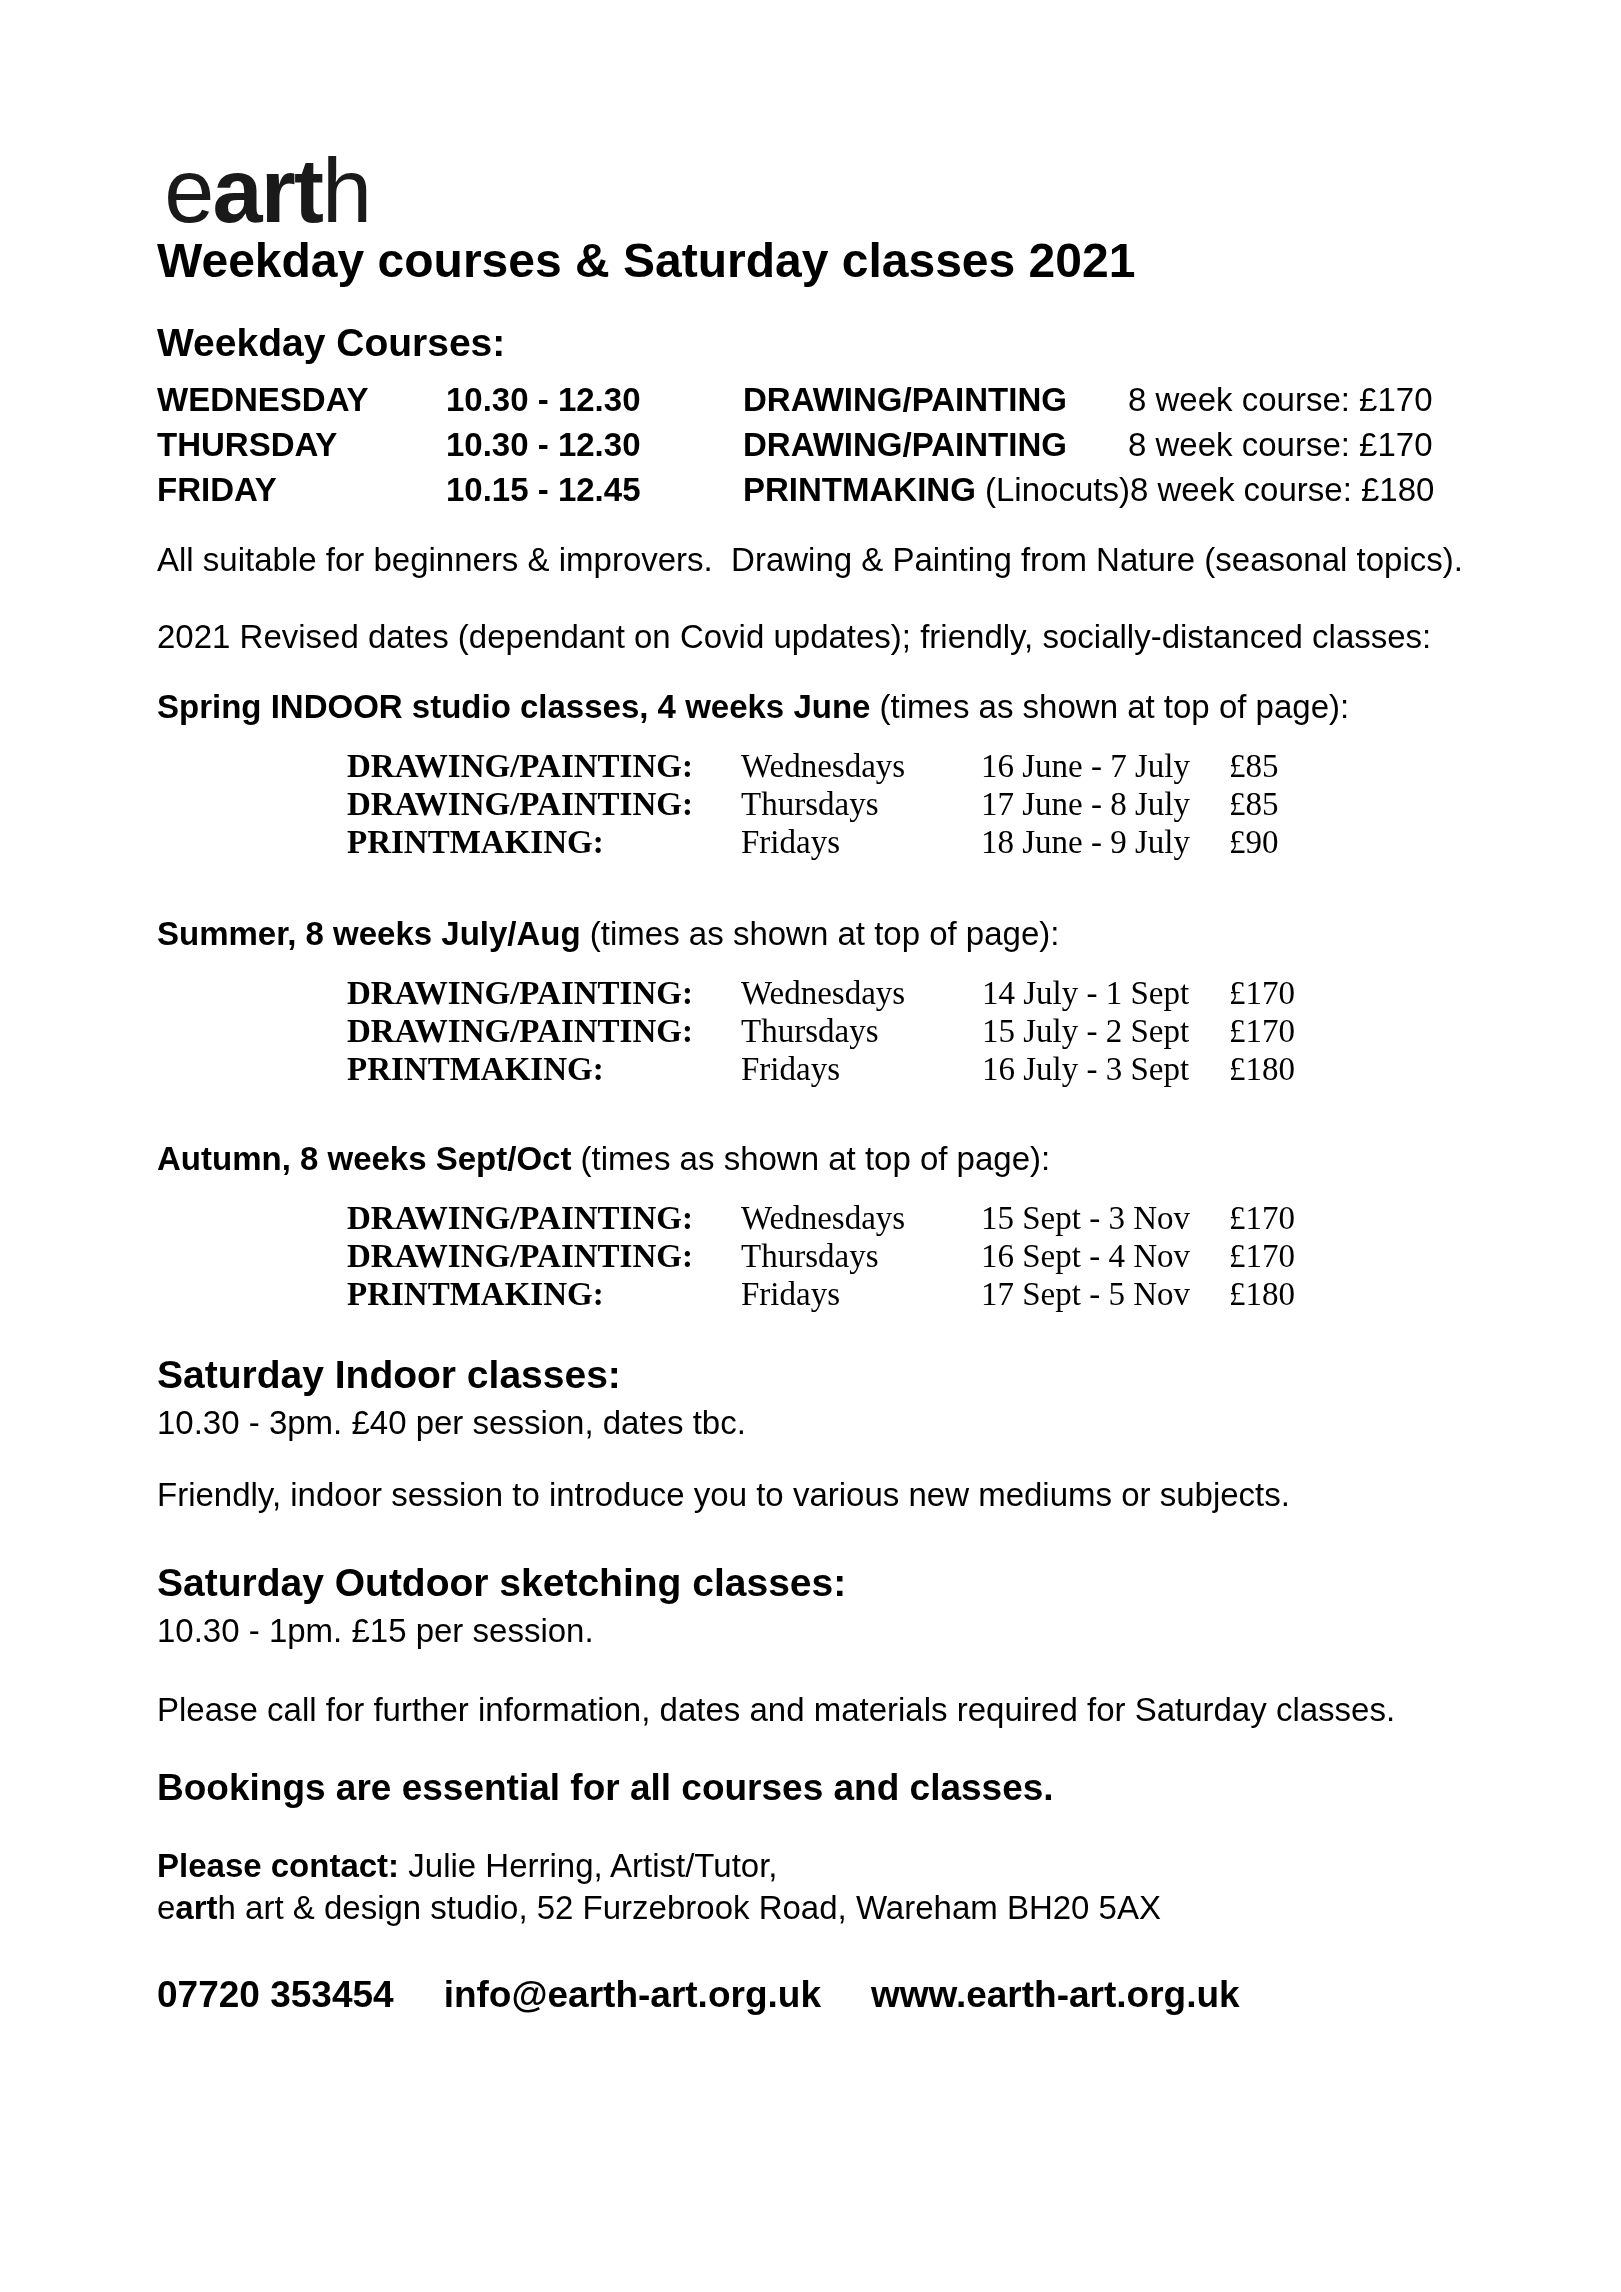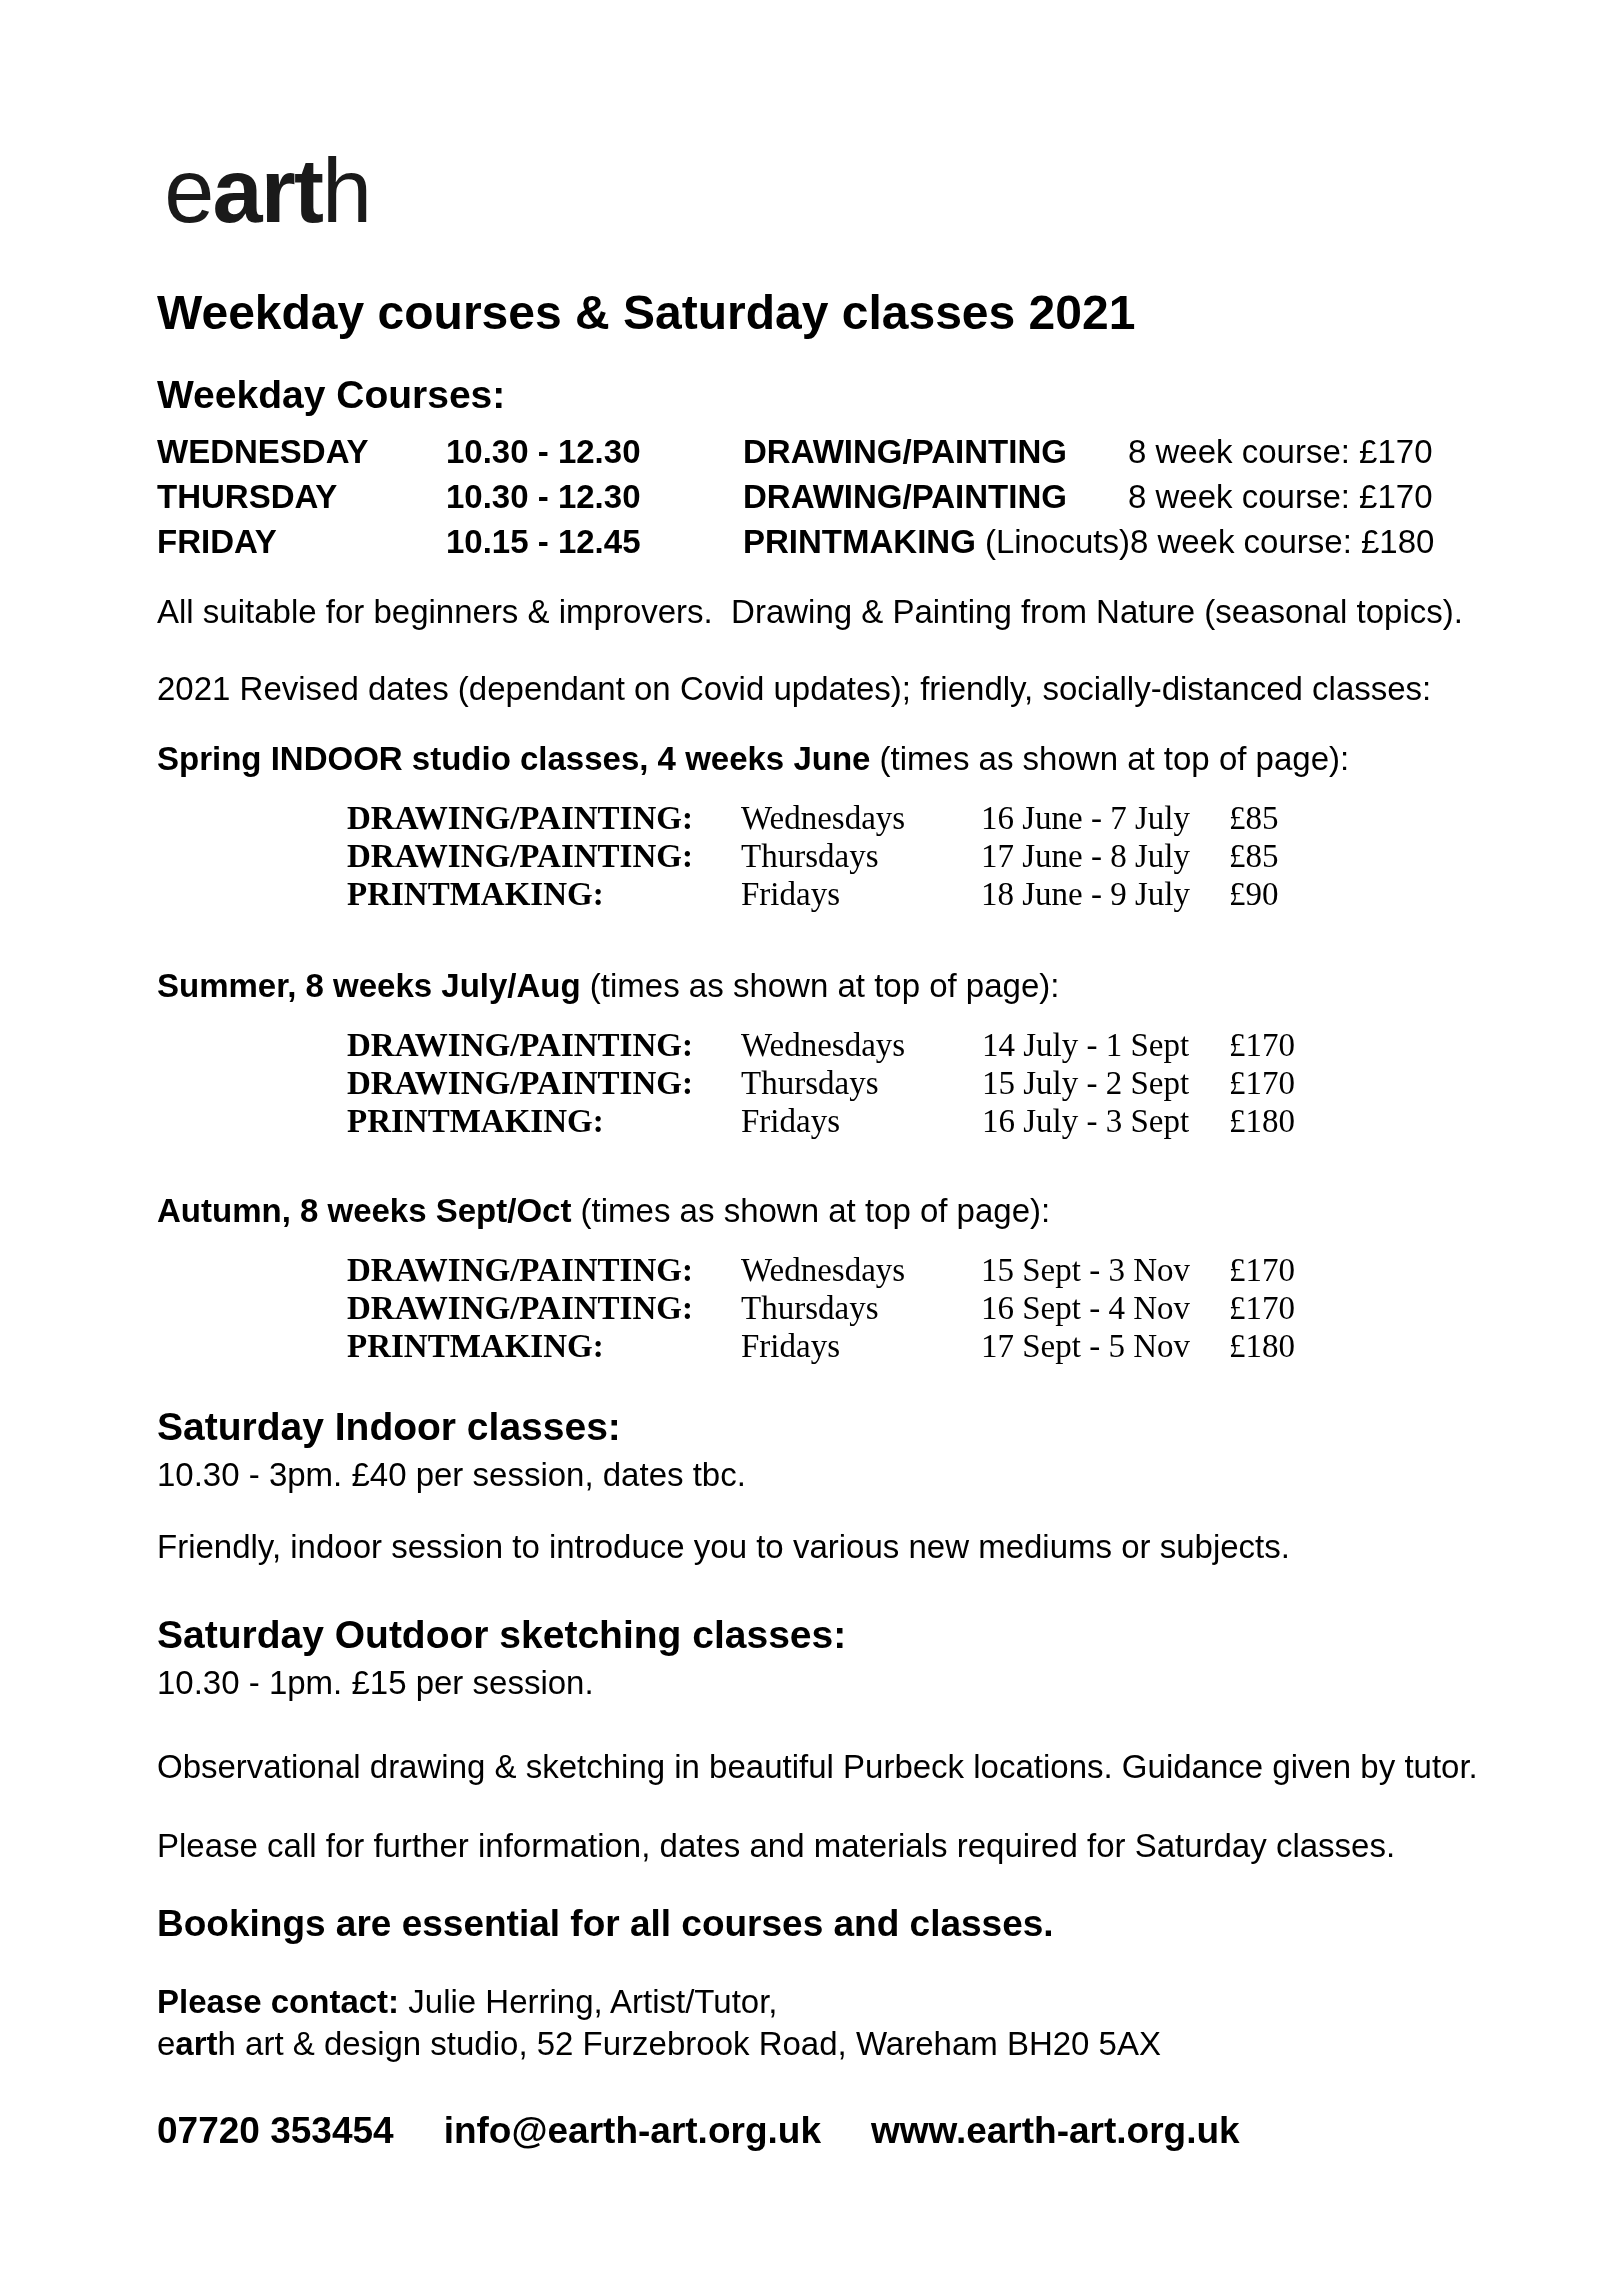--- a/index.html
+++ b/index.html
@@ -29,21 +29,20 @@
   .logo-sub {
     font-size: 41px;
     line-height: 1.05;
     color: #7d7d7d;
     letter-spacing: 0px;
     margin-top: 1.8px;
   }
 
   
   .doc-title {
-    margin-top: 52px;
     font-size: 48px;
     font-weight: 700;
     line-height: 1.15;
   }
   .section-heading {
     font-size: 39px;
     font-weight: 700;
     line-height: 1.2;
   }
   .mt-weekday { margin-top: 32px; }
@@ -228,21 +227,20 @@
       <span class="s-price">£180</span>
     </div>
   </div>
 
   <div class="section-heading mt-sat-indoor">Saturday Indoor classes:</div>
   <div class="para sat-sub">10.30 - 3pm. £40 per session, dates tbc.</div>
   <div class="para sat-desc-indoor">Friendly, indoor session to introduce you to various new mediums or subjects.</div>
 
   <div class="section-heading mt-sat-outdoor">Saturday Outdoor sketching classes:</div>
   <div class="para sat-sub">10.30 - 1pm. £15 per session.</div>
-  <div class="para sat-desc-outdoor">Observational drawing &amp; sketching in beautiful Purbeck locations. Guidance given by tutor.</div>
   <div class="para sat-note">Please call for further information, dates and materials required for Saturday classes.</div>
 
   <div class="bookings">Bookings are essential for all courses and classes.</div>
 
   <div class="contact">
     <div class="contact-line1"><span class="bd">Please contact:</span><span> Julie Herring, Artist/Tutor,</span></div>
     <div class="contact-line2"><span>e</span><span class="bd">art</span><span>h art &amp; design studio, 52 Furzebrook Road, Wareham BH20 5AX</span></div>
   </div>
 
   <div class="bottom-line">

